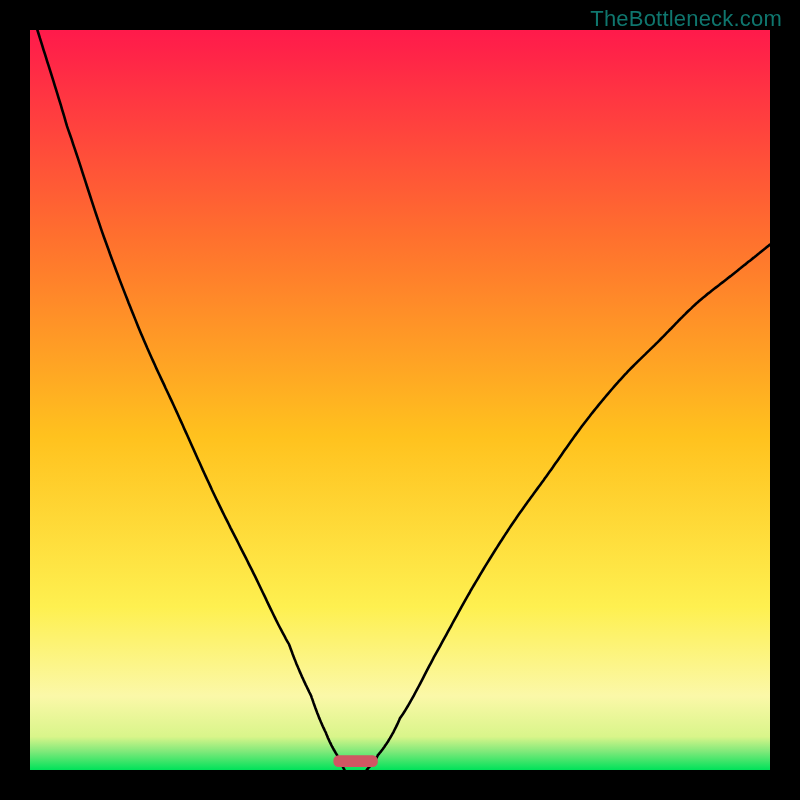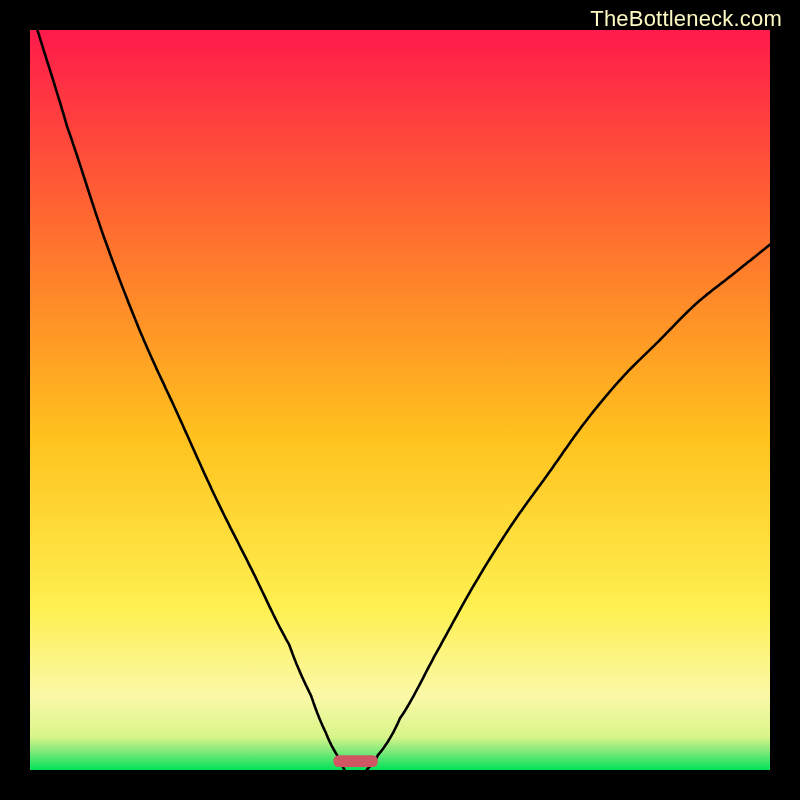--- a/index.html
+++ b/index.html
@@ -20,21 +20,21 @@
     position: absolute;
     left: 30px;
     top: 30px;
     width: 740px;
     height: 740px;
   }
   .watermark {
     position: absolute;
     top: 6px;
     right: 18px;
-    color: #fef9c3;
+    color: #0f766e;
     font-size: 22px;
     letter-spacing: 0.2px;
     font-weight: 500;
     user-select: none;
   }
 </style>
 </head>
 <body>
 
 <div class="frame">

